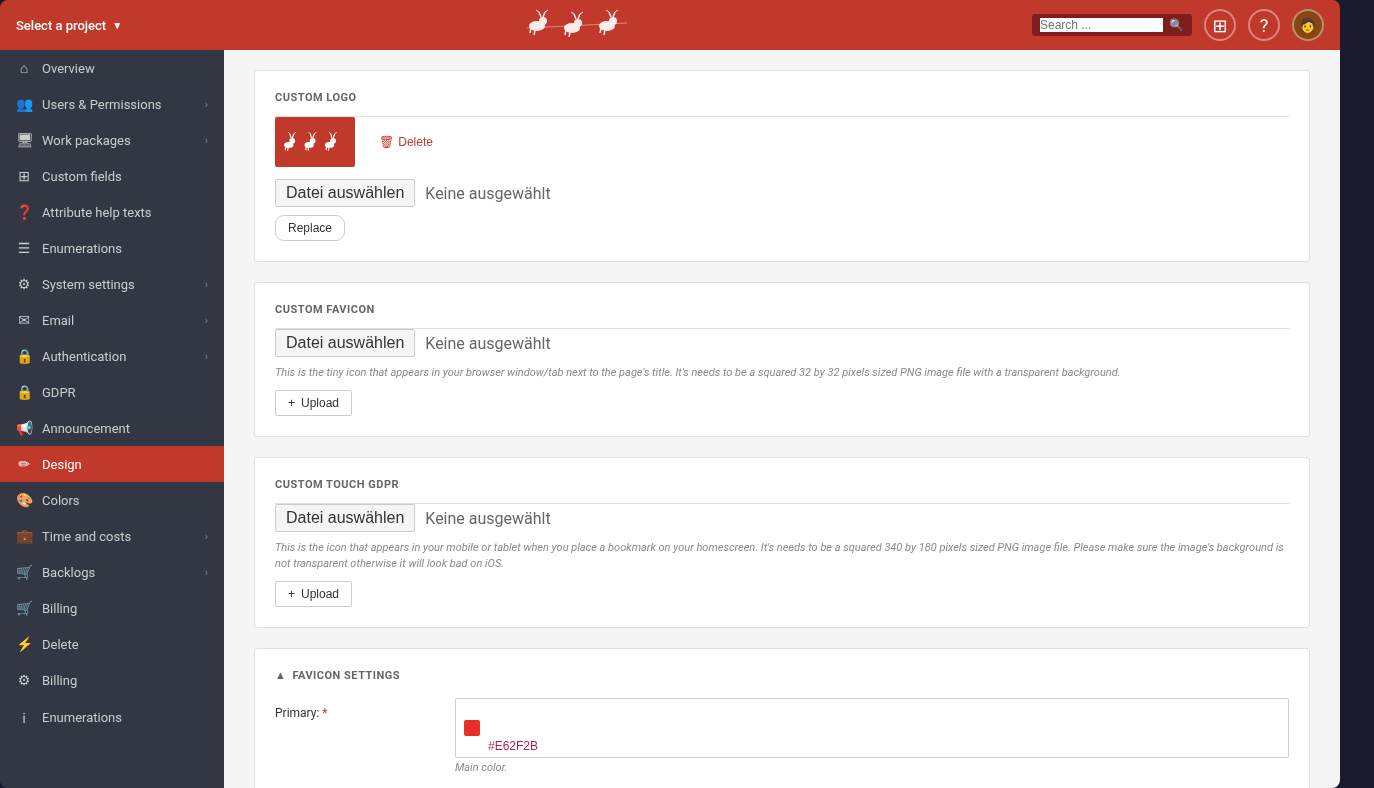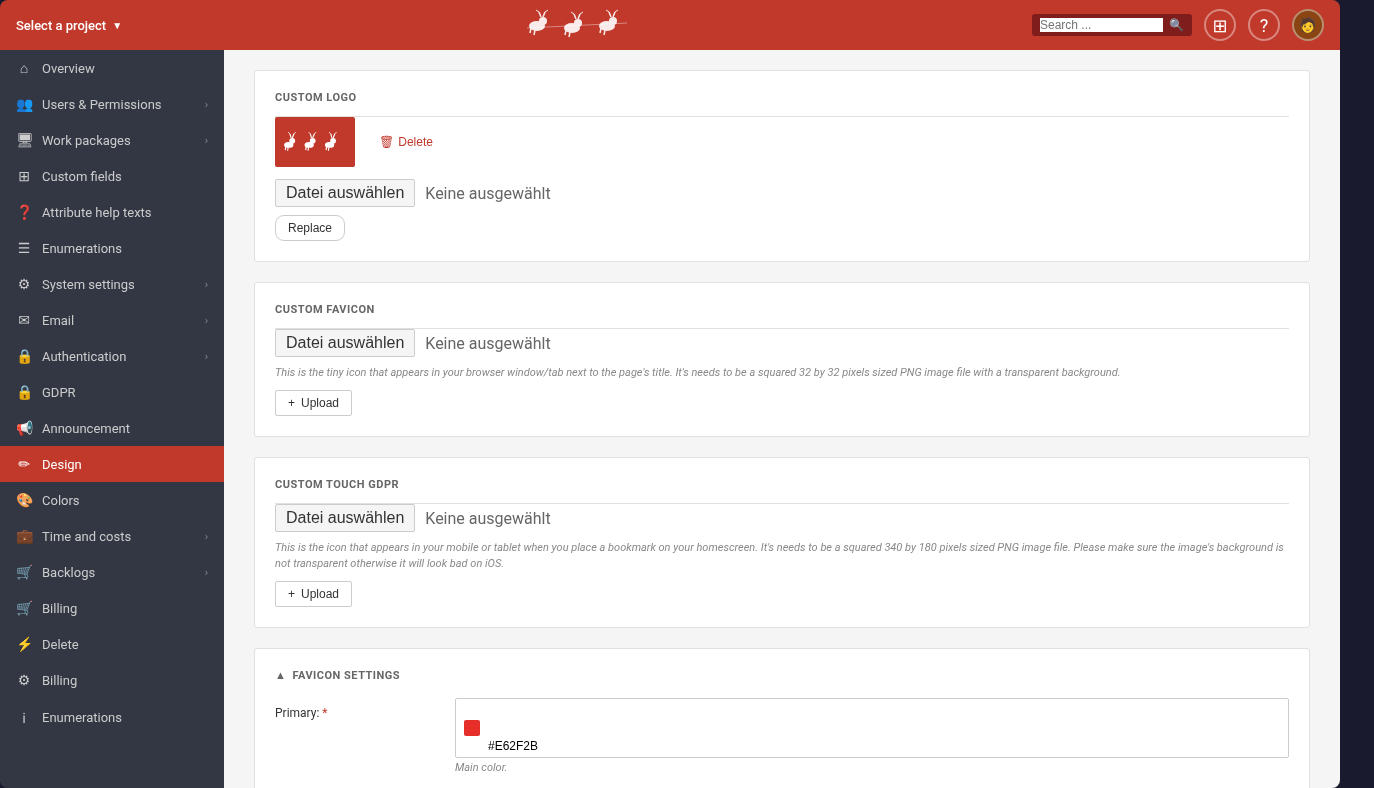--- a/index.html
+++ b/index.html
@@ -322,21 +322,21 @@
       height: 16px;
       border-radius: 2px;
       flex-shrink: 0;
     }
 
     .color-input-row input {
       border: none;
       outline: none;
       font-size: 12px;
       flex: 1;
-      color: #000000;
+      color: #be185d;
       margin-top: 36px;
     }
 
     .color-hint {
       font-size: 11px;
       color: #888;
       font-style: italic;
       margin-top: 3px;
     }
   </style>

